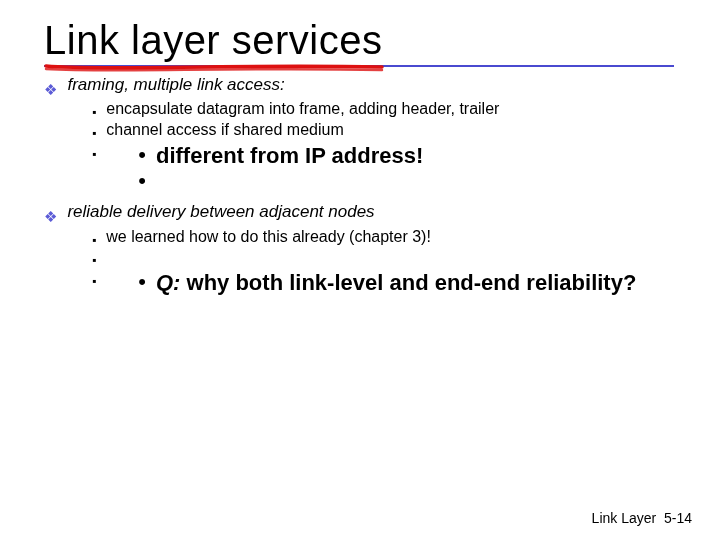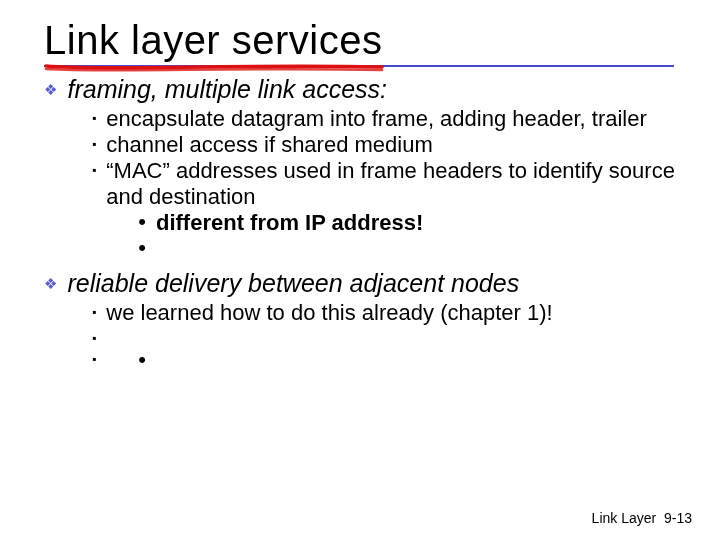--- a/index.html
+++ b/index.html
@@ -52,38 +52,38 @@
     align-items: flex-start;
   }
   .diamond {
     color: #5b5bd6;
     font-size: 15px;
     margin: 6px 10px 0 0;
     flex: 0 0 auto;
   }
   .lvl1-text {
     font-style: italic;
-    font-size: 25px;
+    font-size: 17px;
   }
   .lvl2 {
     margin: 2px 0 0 48px;
   }
   .lvl2-row {
     display: flex;
     align-items: flex-start;
     margin: 1px 0;
   }
   .square {
     color: #000;
     font-size: 12px;
     margin: 6px 10px 0 0;
     flex: 0 0 auto;
   }
   .lvl2-text {
-    font-size: 22px;
+    font-size: 16px;
   }
   .lvl3 {
     margin: 0 0 0 32px;
   }
   .lvl3-row {
     display: flex;
     align-items: flex-start;
     margin: 1px 0;
   }
   .dot {
@@ -132,21 +132,20 @@
           <span class="square">▪</span>
           <span class="lvl2-text">encapsulate datagram into frame, adding header, trailer</span>
         </div>
         <div class="lvl2-row">
           <span class="square">▪</span>
           <span class="lvl2-text">channel access if shared medium</span>
         </div>
         <div class="lvl2-row">
           <span class="square">▪</span>
           <div style="flex:1">
-            <span class="lvl2-text">“MAC” addresses used in frame headers to identify source and destination</span>
             <div class="lvl3">
               <div class="lvl3-row">
                 <span class="dot">•</span>
                 <span class="lvl3-text">different from IP address!</span>
               </div>
               <div class="lvl3-row">
                 <span class="dot">•</span>
               </div>
             </div>
           </div>
@@ -155,38 +154,41 @@
     </div>
 
     <div class="lvl1">
       <div class="lvl1-row">
         <span class="diamond">❖</span>
         <span class="lvl1-text">reliable delivery between adjacent nodes</span>
       </div>
       <div class="lvl2">
         <div class="lvl2-row">
           <span class="square">▪</span>
-          <span class="lvl2-text">we learned how to do this already (chapter 1)!</span>
+          <span class="lvl2-text">we learned how to do this already (chapter 3)!</span>
         </div>
         <div class="lvl2-row">
           <span class="square">▪</span>
         </div>
         <div class="lvl2-row">
           <span class="square">▪</span>
           <div style="flex:1">
             <div class="lvl3">
               <div class="lvl3-row">
                 <span class="dot">•</span>
+                <span class="lvl3-text">
+                  <span class="qmark">Q:</span><span> why both link-level and end-end reliability?</span>
+                </span>
               </div>
             </div>
           </div>
         </div>
       </div>
     </div>
 
   </div>
 
   <div class="footer">
     <span>Link Layer</span>&nbsp;
-    <span>9-13</span>
+    <span>5-14</span>
   </div>
 
 </div>
 
 </body></html>

